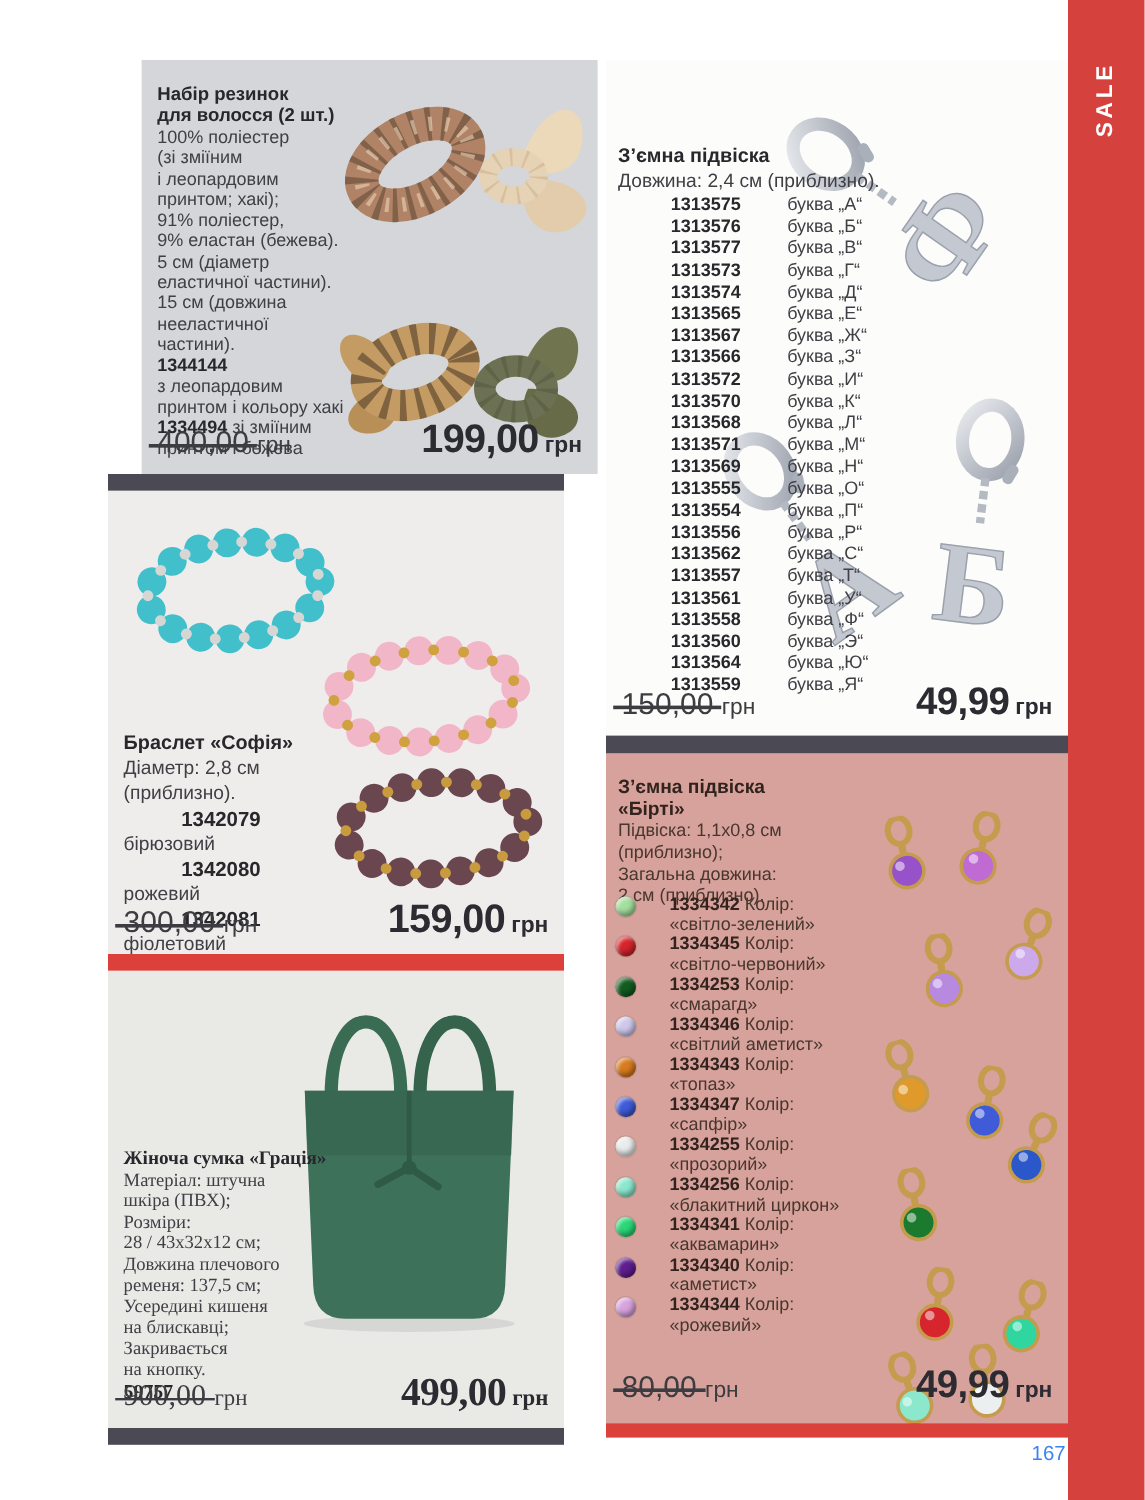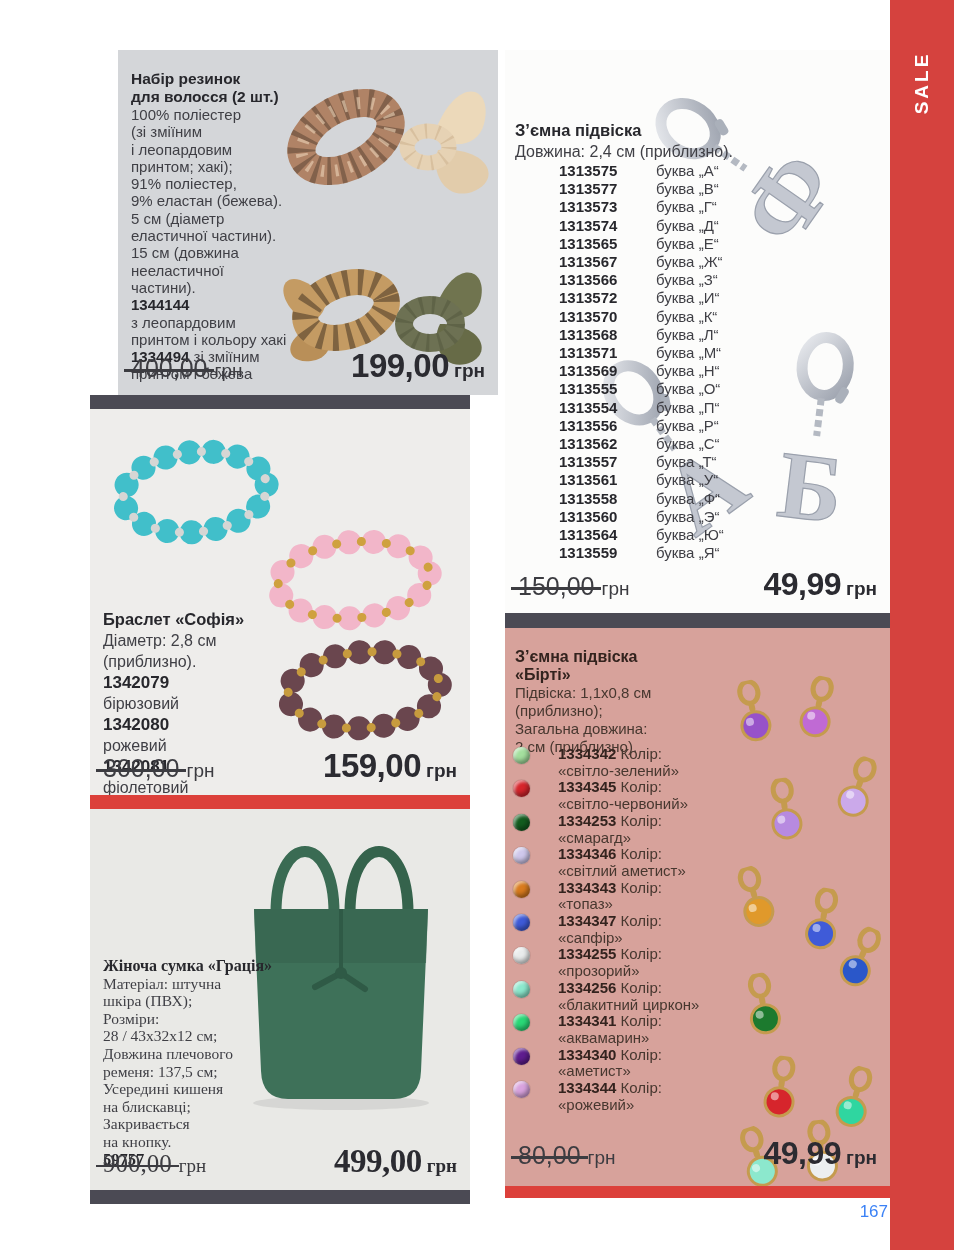--- a/index.html
+++ b/index.html
@@ -26,21 +26,21 @@
 
   .ml{white-space:pre-line;}
   .ttl{font-weight:bold;color:#27272c;}
   .code{font-weight:bold;color:#27272c;}
 
   .b1 .txt{position:absolute;left:13px;top:20px;width:175px;font-size:15px;line-height:17.3px;}
   .b1 .ttl{font-size:15.5px;line-height:18px;}
 
   .b2 .txt{position:absolute;left:13px;top:200px;width:190px;font-size:16px;line-height:21px;}
   .b2 .ttl{font-size:16.5px;}
-  .b2 .code{font-size:17px;}
+  .b2 .code{font-size:17px;margin-left:48px;}
 
   .b3 .txt{position:absolute;left:13px;top:148px;width:200px;font-size:15.5px;line-height:17.6px;}
   .b3 .ttl{font-size:16px;}
 
   .b4 .head{position:absolute;left:10px;top:70px;width:360px;font-size:16px;line-height:21px;}
   .b4 .ttl{font-size:16.5px;}
   .lrows{position:absolute;left:10px;top:112px;width:300px;margin-left:44px;}
   .lrow{display:grid;grid-template-columns:97px 1fr;font-size:15px;line-height:18.2px;}
   .lrow b{color:#27272c;}
 
@@ -261,20 +261,24 @@
       <div class="ttl">З’ємна підвіска</div>
       <div>Довжина: 2,4 см (приблизно).</div>
     </div>
     <div class="lrows">
 
         <div class="lrow">
           <b>1313575</b>
           <span>буква „А“</span>
         </div>
 
+        <div class="lrow">
+          <b>1313576</b>
+          <span>буква „Б“</span>
+        </div>
 
         <div class="lrow">
           <b>1313577</b>
           <span>буква „В“</span>
         </div>
 
         <div class="lrow">
           <b>1313573</b>
           <span>буква „Г“</span>
         </div>

